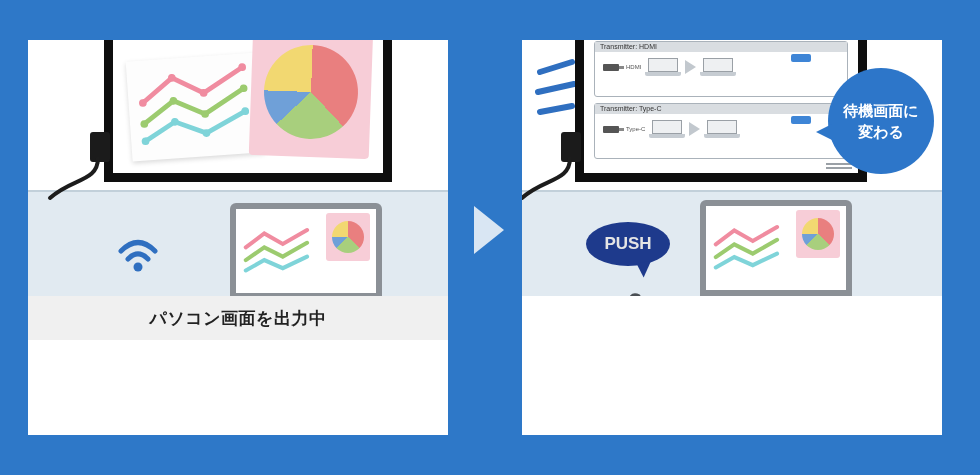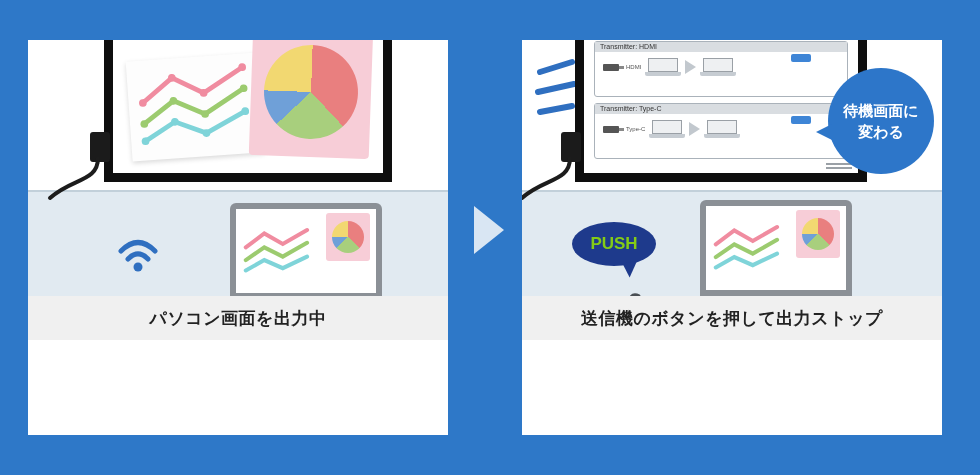--- a/index.html
+++ b/index.html
@@ -78,22 +78,22 @@
   
   .speedlines { position:absolute; left:10px; top:14px; }
 
   
   .bubble-round { position:absolute; left:306px; top:28px; width:106px; height:106px; border-radius:50%;
                   background:#2d76c9; color:#fff; font-weight:700; font-size:15px; line-height:1.4;
                   display:flex; flex-direction:column; align-items:center; justify-content:center; text-align:center; }
   .bubble-round::before { content:""; position:absolute; left:-12px; top:56px; width:0; height:0;
                   border-top:8px solid transparent; border-bottom:8px solid transparent; border-right:16px solid #2d76c9; }
 
-  .push-bubble { position:absolute; left:50px; top:182px; width:84px; height:44px; border-radius:50%;
-                 background:#1e3a8c; color:#84cc16; font-weight:700; font-size:17px;
+  .push-bubble { position:absolute; left:64px; top:182px; width:84px; height:44px; border-radius:50%;
+                 background:#1e3a8c; color:#e5e5e5; font-weight:700; font-size:17px;
                  display:flex; align-items:center; justify-content:center;text-align:right; }
   .push-bubble::after { content:""; position:absolute; bottom:-11px; left:52px; width:0; height:0;
                  border-left:4px solid transparent; border-right:11px solid transparent; border-top:15px solid #1e3a8c;
                  transform:rotate(-12deg); }
 
   
   .hand { position:absolute; left:84px; top:250px; transform:rotate(-10deg); }
 
   
   .next-arrow { position:absolute; left:474px; top:206px; width:0; height:0;
@@ -272,14 +272,13 @@
     </svg>
 
     <div class="push-bubble">PUSH</div>
 
     <svg class="hand" width="82" height="92" viewBox="0 0 80 90">
       <path d="M29,8 Q33,0 39,5 L42,38 Q44,36 50,37 L62,40 Q76,45 75,62 Q74,84 52,86 L38,86 Q22,85 21,68 L19,46 Q19,39 25,39 L29,40 Z" fill="#ffffff" stroke="#4a4f54" stroke-width="3" stroke-linejoin="round"></path>
       <path d="M46,50 Q53,46 60,49" fill="none" stroke="#4a4f54" stroke-width="2.5" stroke-linecap="round"></path>
       <path d="M48,63 Q55,59 62,62" fill="none" stroke="#4a4f54" stroke-width="2.5" stroke-linecap="round"></path>
     </svg>
   </div>
-  <div class="caption">送信機のボタンを押して出力ストップ</div>
 </section>
 
 </body></html>

